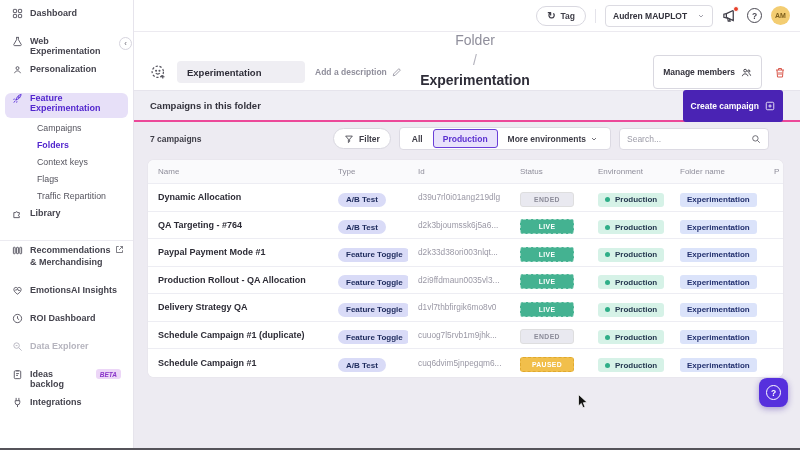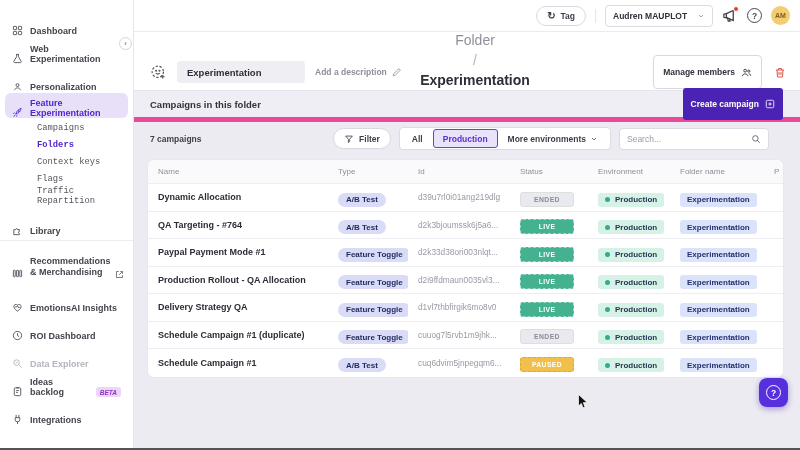--- a/index.html
+++ b/index.html
@@ -8,25 +8,25 @@
   svg { display:block; }
 
   
   .sidebar { position:absolute; left:0; top:0; width:134px; height:450px; background:#fff; border-right:1px solid #e6e4ec; z-index:5; }
   .logo-row { height:36px; display:flex; align-items:center; padding:0 8px; gap:5px; }
   .logo-name { font-size:11px; font-weight:800; color:#1e1456; letter-spacing:-0.2px; }
   .logo-sep { width:1px; height:18px; background:#e3e1ea; }
   .logo-tagline { font-size:6.3px; font-weight:700; color:#6633e6; line-height:1.25; }
   .collapse-btn { position:absolute; left:119px; top:37px; width:13px; height:13px; border:1px solid #d6d4de; border-radius:50%; background:#fff; display:flex; align-items:center; justify-content:center; font-size:8px; color:#6b6a75; z-index:6; }
   .nav { padding-top:8px; }
-  .nav-item { height:28px; display:flex; align-items:flex-end; gap:7px; padding:0 12px; font-size:9px; font-weight:600; color:#45444e; cursor:default; }
+  .nav-item { height:28px; display:flex; align-items:flex-start; gap:7px; padding:0 12px; font-size:9px; font-weight:600; color:#45444e; cursor:default; }
   .nav-item .ic { color:#54525e; flex:0 0 auto; }
   .nav-item.active { background:#e7e0f8; color:#5226ce; margin:1px 5px; border-radius:6px; height:25px; padding:0 7px; }
   .nav-item.active .ic { color:#5a2ed8; }
-  .sub-item { height:17px; display:flex; align-items:center; padding-left:37px; font-size:8.8px; font-weight:500; color:#55545e;font-family:Liberation Mono, monospace; }
+  .sub-item { height:17px; display:flex; align-items:center; padding-left:37px; font-size:8.8px; font-weight:500; color:#55545e; }
   .sub-item.active { color:#5226ce; font-weight:700; }
   .nav-div { height:1px; background:#ecebf1; margin:4px 0; }
   .nav-item.two-line { height:34px; }
   .nav-item.two-line .lbl { line-height:1.3; width:78px; }
   .nav-item .ext { margin-left:auto; color:#55545e; }
   .nav-item.disabled, .nav-item.disabled .ic { color:#b5b4be; }
   .beta-badge { margin-left:auto; background:#ecd6f7; color:#8a36c9; font-size:6.5px; font-weight:700; padding:1.5px 4px; border-radius:3px; font-style:italic; }
 
   
   .content { position:absolute; left:134px; top:0; right:0; bottom:0; }
@@ -47,21 +47,21 @@
   .bc-current { color:#2e2d38; font-weight:700; }
 
   .folder-row { height:37px; background:#fff; border-bottom:1px solid #e6e4ec; display:flex; align-items:center; padding:0 14px 0 16px; gap:10px; }
   .emoji-add { color:#55545e; }
   .folder-name-input { background:#efeef3; border:none; border-radius:4px; height:22px; width:128px; padding:0 10px; font-family:"Liberation Sans",sans-serif; font-size:9.5px; font-weight:700; color:#2e2d38; }
   .add-desc { display:flex; align-items:center; gap:5px; color:#8f8e9b; font-size:8.5px; font-weight:600; }
   .folder-actions { margin-left:auto; display:flex; align-items:center; gap:12px; }
   .manage-btn { display:flex; align-items:center; gap:6px; border:1px solid #d9d8e0; border-radius:4px; height:22px; padding:16px 9px; font-size:8.5px; font-weight:700; color:#33323c; background:#fff; }
   .trash { color:#d9584c; }
 
-  .section-bar { height:31px; background:#efeef4; border-bottom:5px solid #ec4899; display:flex; align-items:center; justify-content:space-between; padding:0 17px 0 16px; }
+  .section-bar { height:31px; background:#efeef4; border-bottom:2px solid #ec4899; display:flex; align-items:center; justify-content:space-between; padding:0 17px 0 16px; }
   .section-title { font-size:9.5px; font-weight:700; color:#33323c; }
   .create-btn { display:flex; align-items:center; gap:6px; background:#4a23b4; color:#fff; border:none; border-radius:3px; height:32px; padding:0 8px; font-size:8.5px; font-weight:700; }
 
   .filter-row { height:33px; display:flex; align-items:center; padding:0 31px 0 16px; gap:8px; }
   .count-label { font-size:8.5px; font-weight:600; color:#3f3e48; margin-right:auto; }
   .pill-btn { display:flex; align-items:center; gap:5px; border:1px solid #d9d8e0; border-radius:12px; height:21px; padding:0 10px; font-size:8.5px; font-weight:600; color:#3f3e48; background:#fff; }
   .env-tabs { display:flex; align-items:center; background:#fff; border:1px solid #dcdae3; border-radius:4px; height:23px; padding:0 2px; }
   .env-tab { font-size:8.5px; font-weight:600; color:#3f3e48; padding:0 9px; height:19px; display:flex; align-items:center; gap:4px; border-radius:3px; border:1px solid transparent; }
   .env-tab.selected { background:#e8e2fb; color:#5a2fd0; border-color:#6a3fd8; font-weight:700; }
   .env-tab .chev { color:#55545e; }

